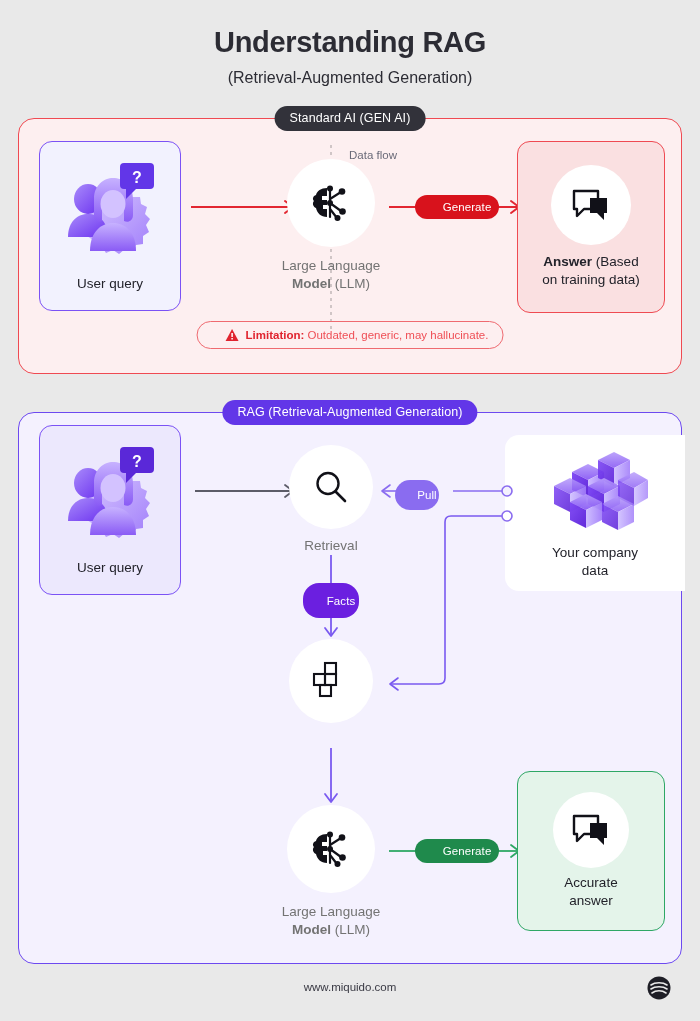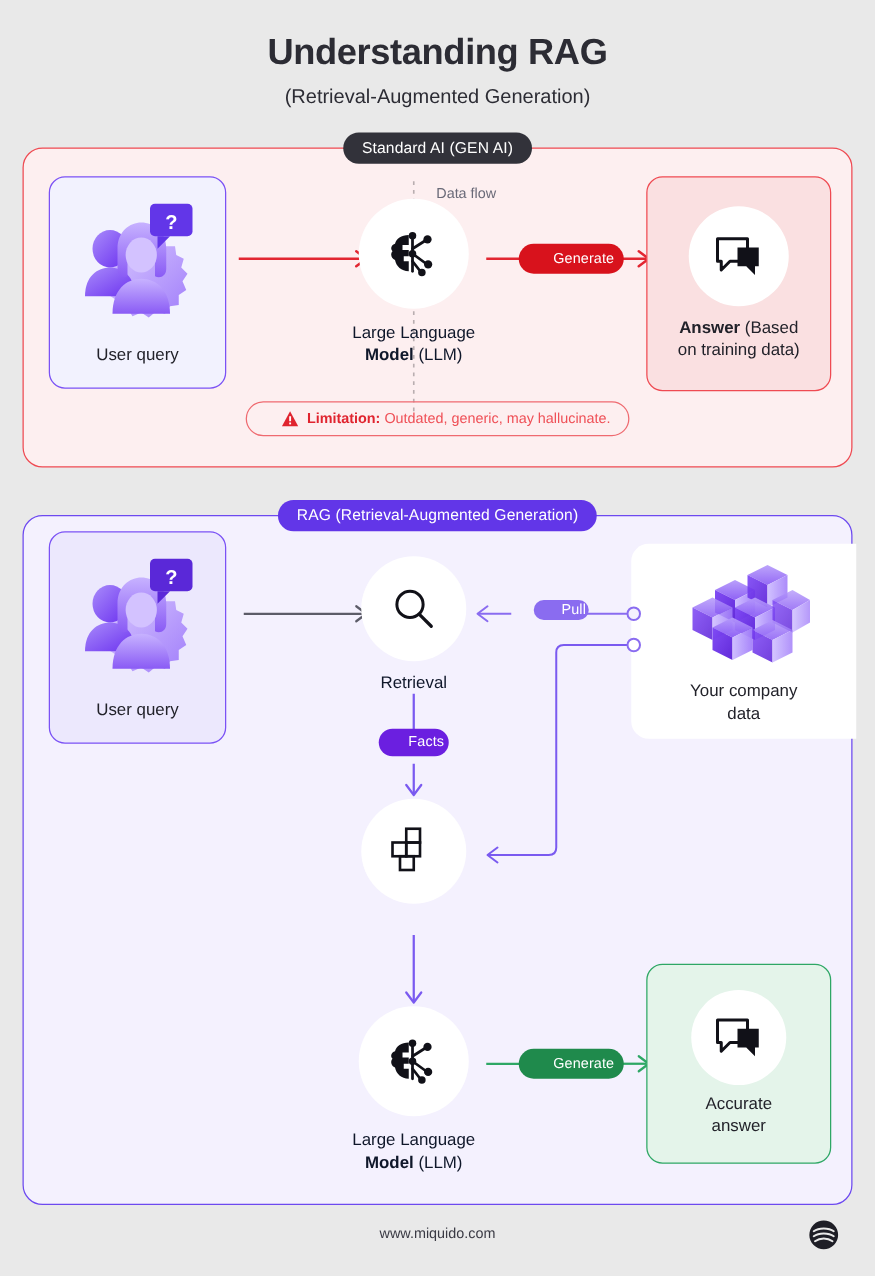--- a/index.html
+++ b/index.html
@@ -77,21 +77,21 @@
   
   .node-circle {
     position: absolute; border-radius: 50%;
     display: flex; align-items: center; justify-content: center;
   }
   .circ-white {
     background: #ffffff;
   }
   .node-caption {
     position: absolute; text-align: center; font-size: 13.5px;
-    color: #0f172a; line-height: 1.35; width: 200px;
+    color: #737373; line-height: 1.35; width: 200px;
   }
   .node-caption b { font-weight: 700; }
 
   
   .pill {
     position: absolute; border-radius: 16px; color: #fff;
     font-size: 11.5px; display: flex; align-items: center;
     justify-content: center; white-space: nowrap; letter-spacing: .1px; padding-left: 20px;
   }
   .pill-red { background: #d8121c; }
@@ -384,23 +384,23 @@
     </div>
 
     <div class="node-circle circ-white" style="left:270px; top:32px; width:84px; height:84px;">
       <svg width="34" height="34" viewBox="0 0 34 34">
         <circle cx="14" cy="13.5" r="10.5" fill="none" stroke="#111118" stroke-width="2.4"></circle>
         <line x1="21.5" y1="21.5" x2="31" y2="31" stroke="#111118" stroke-width="2.6" stroke-linecap="round"></line>
       </svg>
     </div>
     <div class="node-caption" style="left:212px; top:124px;">Retrieval</div>
 
-    <div class="pill pill-violet" style="left:408px; top:67px; width:44px; height:16px;">Pull</div>
-
-    <div class="pill pill-purple" style="left:284px; top:170px; width:56px; height:22px;">Facts</div>
+    <div class="pill pill-violet" style="left:376px; top:67px; width:44px; height:30px;">Pull</div>
+
+    <div class="pill pill-purple" style="left:284px; top:170px; width:56px; height:35px;">Facts</div>
 
     <div class="node-circle circ-white" style="left:270px; top:226px; width:84px; height:84px;">
       <svg width="40" height="40" viewBox="0 0 40 40">
         <g fill="none" stroke="#111118" stroke-width="2.1">
           <rect x="3" y="13" width="11" height="11"></rect>
           <rect x="14" y="13" width="11" height="11"></rect>
           <rect x="14" y="2" width="11" height="11"></rect>
           <rect x="9" y="24" width="11" height="11"></rect>
         </g>
       </svg>

